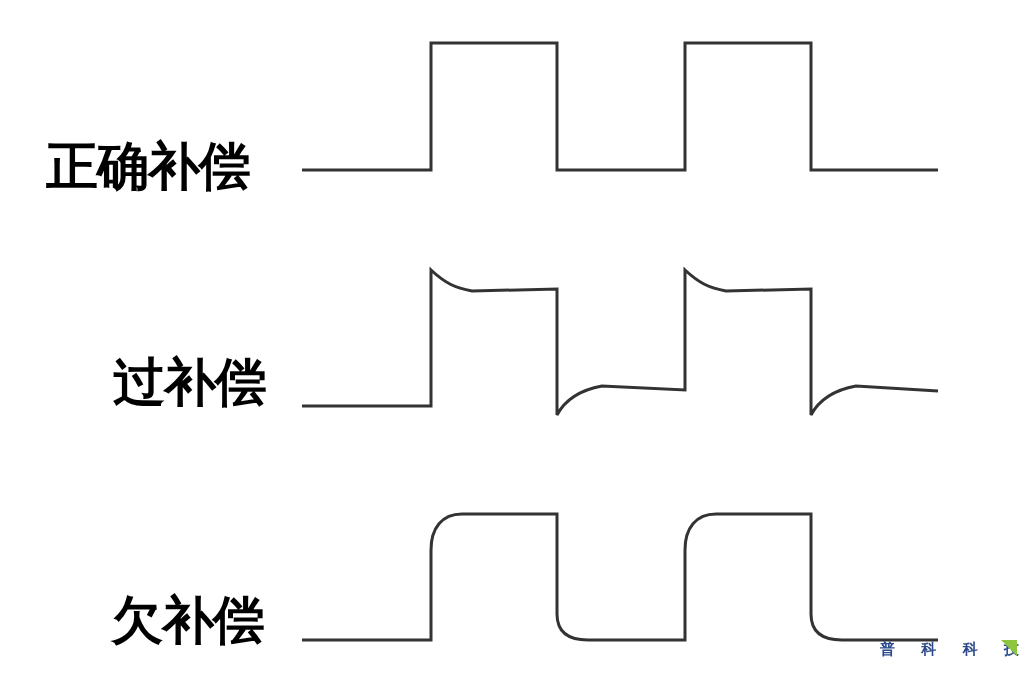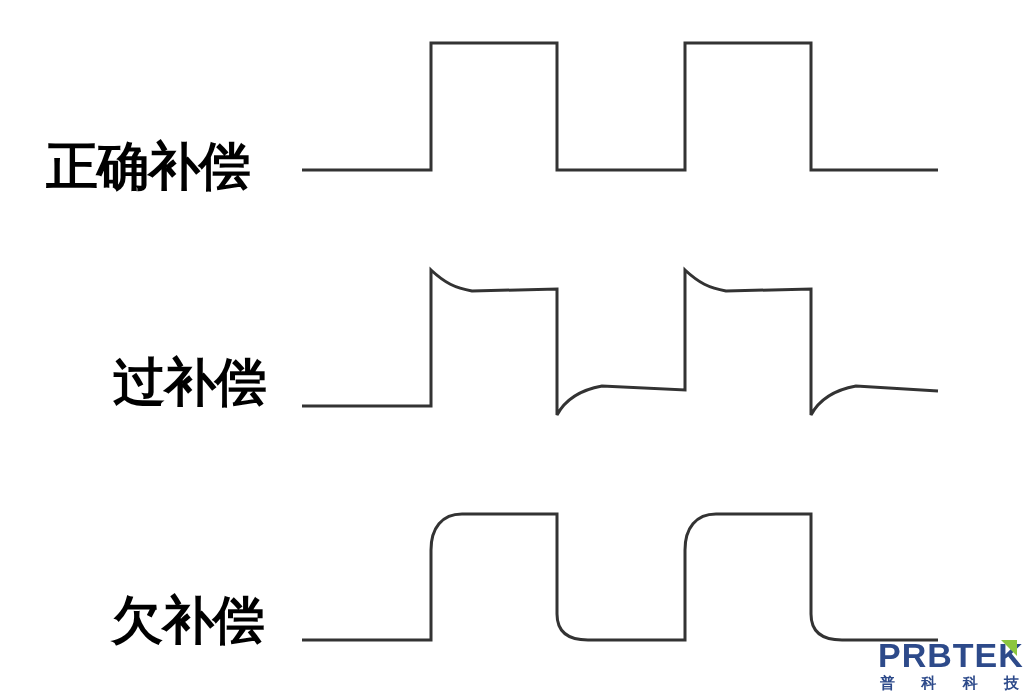--- a/index.html
+++ b/index.html
@@ -28,21 +28,20 @@
          C699 283 709 288 726 291 L811 289 V415
          C819 400 834 390 856 386 L938 391"></path>
 
     <path d="M302 640 H431 V550 C431 528 442 514 462 514 H557 V614
          C557 632 568 640 588 640 H685 V550 C685 528 696 514 716 514 H811 V614
          C811 632 822 640 842 640 H938"></path>
   </g>
 </svg>
 
 <div class="logo">
-  <div class="logo-text">PRBTEK</div>
   <div class="logo-tri"></div>
   <div class="logo-sub">
     <span>普</span>
     <span>科</span>
     <span>科</span>
     <span>技</span>
   </div>
 </div>
 
 </body></html>

